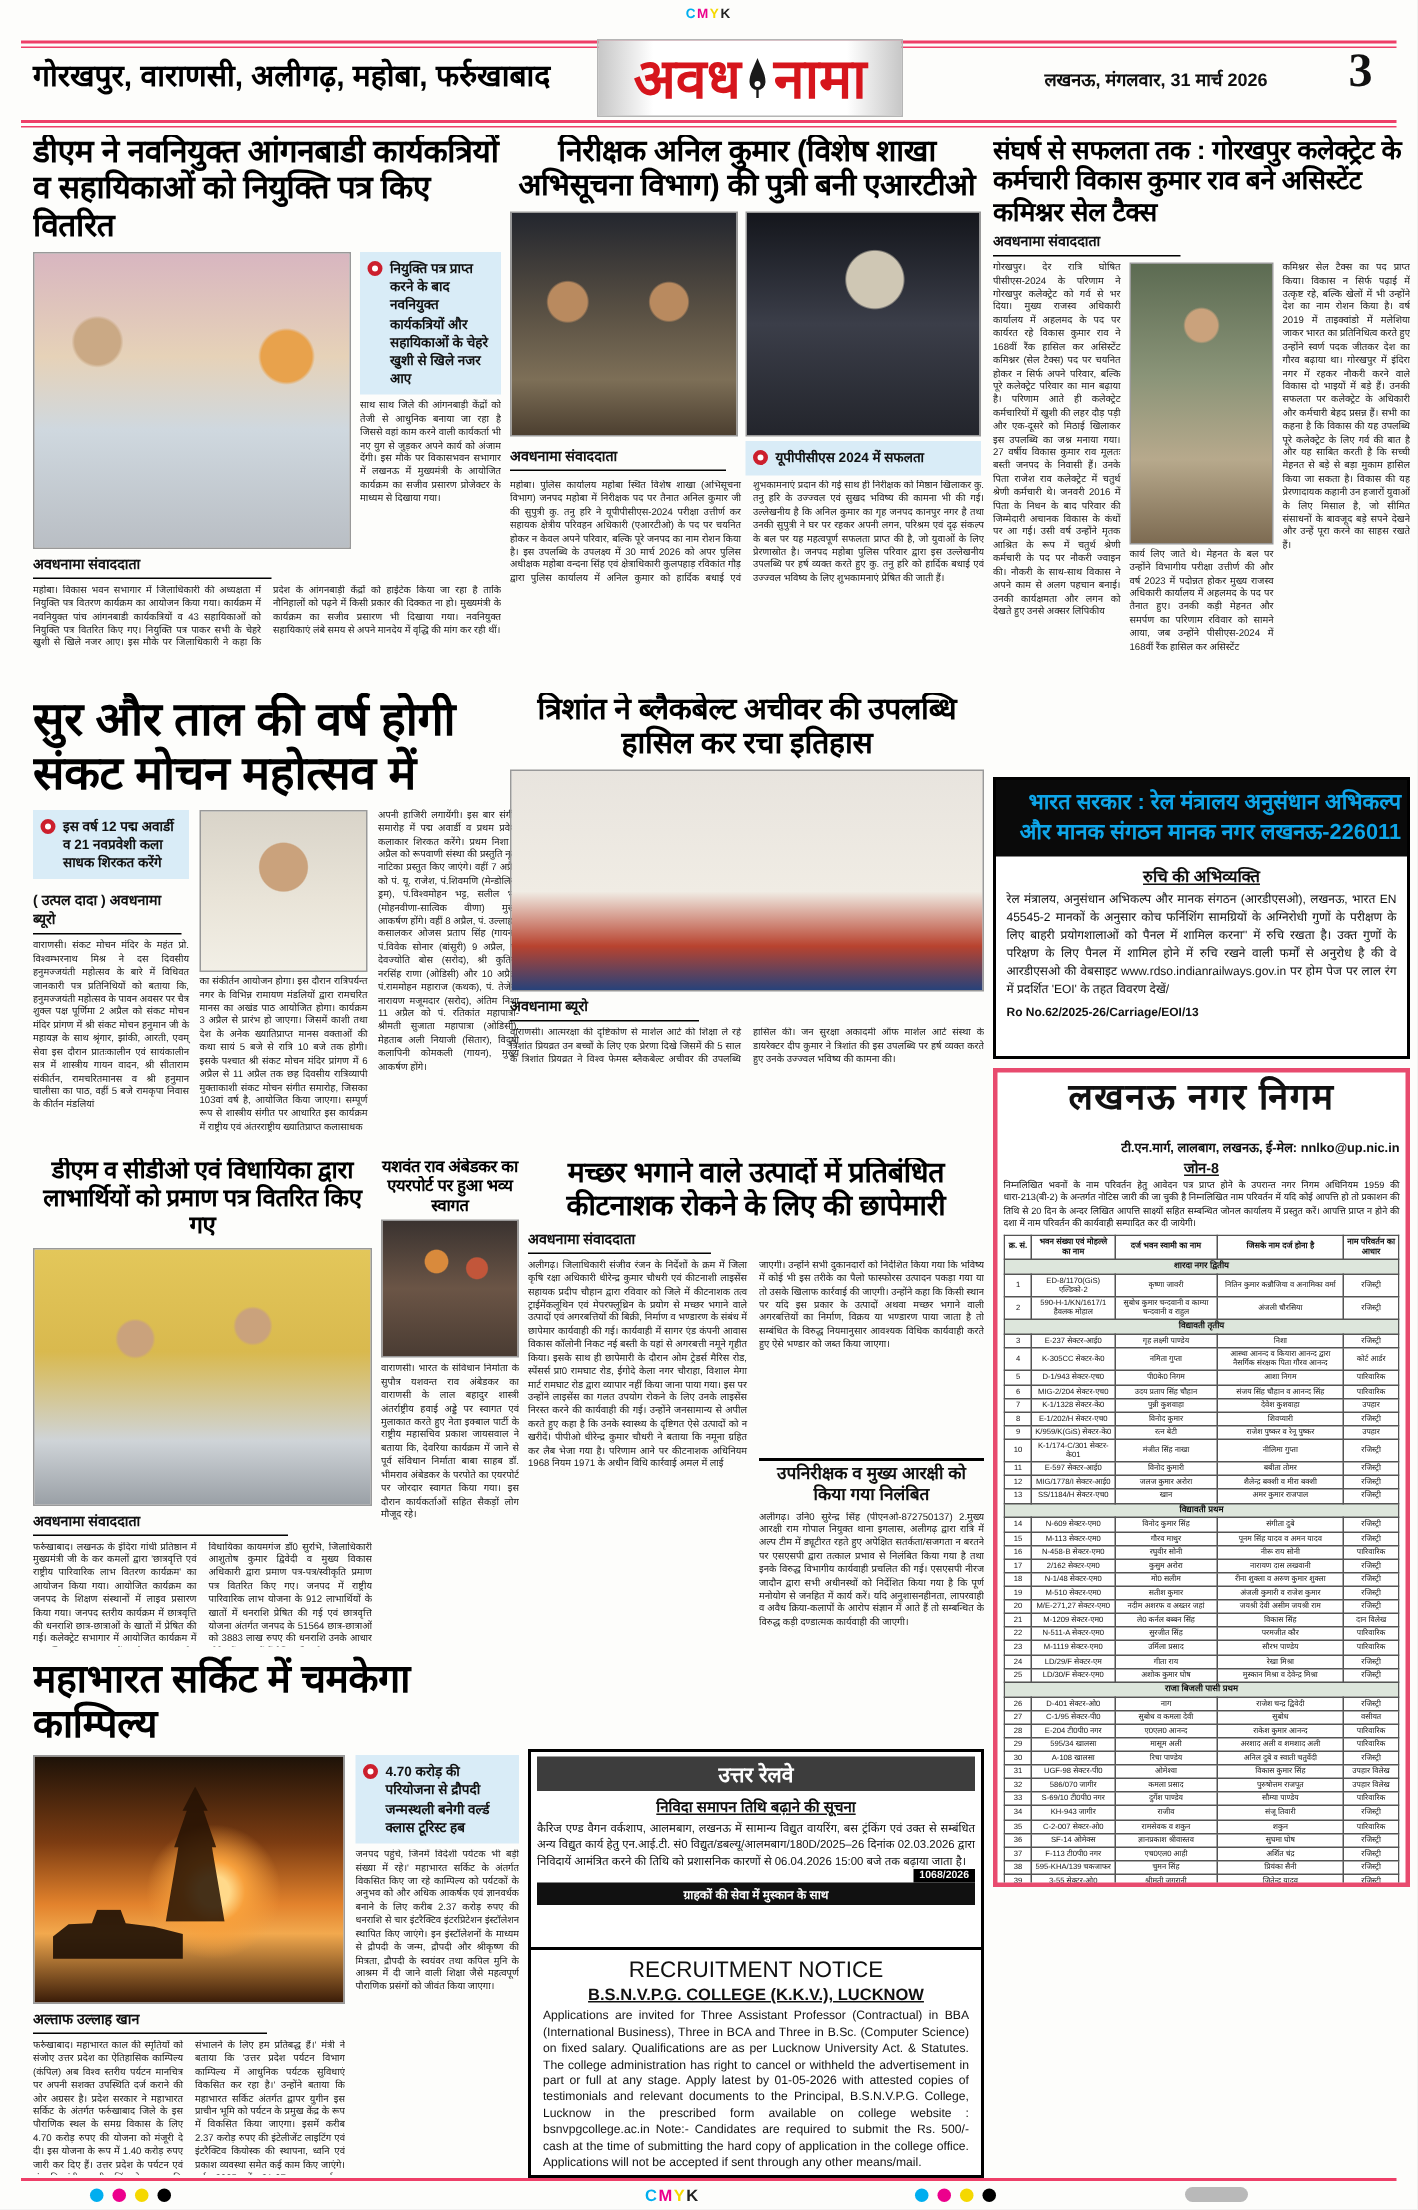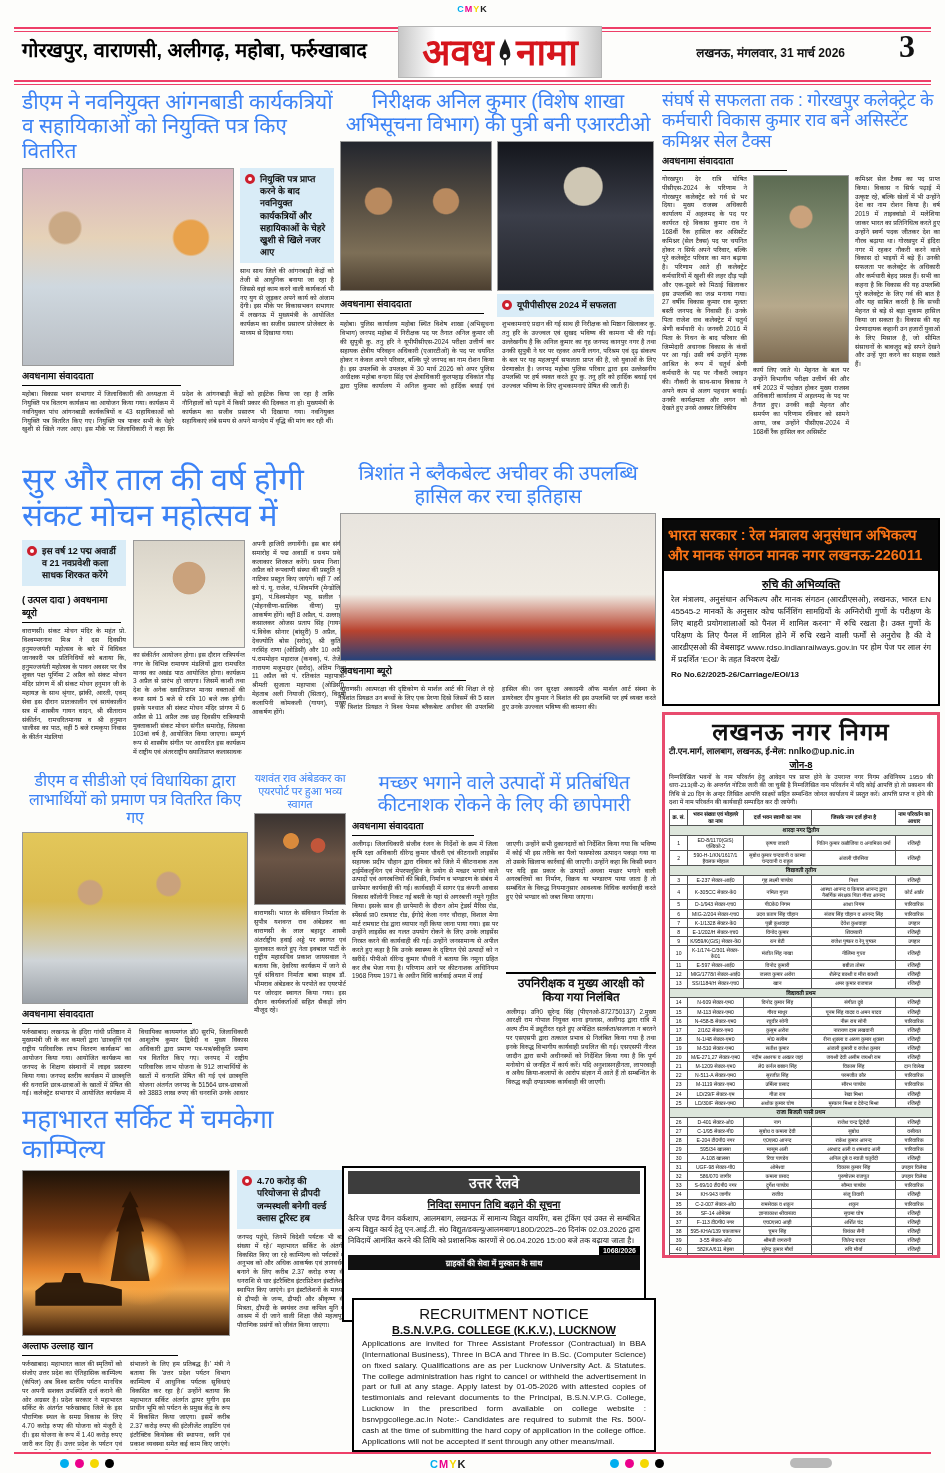--- a/index.html
+++ b/index.html
@@ -21,21 +21,21 @@
     left:398px; top:26px; width:204px; height:52px;
     background:linear-gradient(90deg,#c7c7c7,#ffffff 18%,#ffffff 82%,#c7c7c7);
     border:1px solid #b5b5b5; display:flex; align-items:center; justify-content:center; gap:3px;
   }
   .logo-word { font-size:37px; font-weight:bold; color:#d6151c; line-height:1; }
   .nib { width:16px; height:36px; }
   .issue-date { right:100px; top:44px; font-size:12px; font-weight:bold; }
   .page-num { right:30px; top:28px; font-size:32px; font-weight:bold; font-family:"Liberation Serif", serif; }
 
   .art { position:absolute; overflow:hidden; }
-  .hl { font-weight:normal; color:#3b82f6; line-height:1.16; letter-spacing:-0.2px; }
+  .hl { font-weight:bold; color:#000000; line-height:1.16; letter-spacing:-0.2px; }
   .byline { font-weight:bold; font-size:9.5px; padding:3px 0 3px; border-bottom:1.5px solid #000; margin-bottom:4px; width:75%; }
   .byline.full { width:95%; }
   .body { font-size:6.4px; line-height:1.38; text-align:justify; color:#1a1a1a; }
   .cols2 { column-count:2; column-gap:8px; }
   .kicker { background:#d9ecf7; padding:6px 6px; display:flex; gap:5px; font-weight:bold; font-size:9.5px; line-height:1.35; align-items:flex-start; }
   .kicker.small { font-size:9px; padding:5px; }
   .ring { flex:0 0 auto; width:10px; height:10px; border:3px solid #cc1f2d; border-radius:50%; background:#fff; margin-top:1px; }
   .photo { position:relative; width:100%; border:1px solid #999; overflow:hidden; }
 
   
@@ -69,28 +69,28 @@
   .ph-kampilya { background:
     radial-gradient(circle at 58% 55%, #ffd98a 0 7%, #f7a03c 14%, transparent 30%),
     linear-gradient(180deg,#1d1208 0%, #7c3c12 35%, #e2822c 60%, #f2a94e 72%, #3a1c08 100%);}
   .temple-sil { position:absolute; left:35%; top:12%; width:34%; height:55%;
     background:#241204; clip-path:polygon(50% 0,62% 18%,58% 18%,70% 45%,66% 45%,78% 100%,22% 100%,34% 45%,30% 45%,42% 18%,38% 18%); opacity:.85;}
   .chariot-sil { position:absolute; left:6%; bottom:18%; width:42%; height:20%;
     background:#1c0e04; clip-path:polygon(0 55%,12% 30%,30% 28%,34% 0,52% 0,56% 28%,78% 35%,100% 50%,100% 100%,0 100%); opacity:.9;}
 
   
   .rdso { border:2px solid #000; background:#fff; }
-  .rdso-band { background:#0a0a0a; color:#f97316; text-align:left; font-weight:bold; font-size:14.5px; line-height:1.35; padding:6px 4px; }
+  .rdso-band { background:#0a0a0a; color:#0ea5e9; text-align:right; font-weight:bold; font-size:14.5px; line-height:1.35; padding:6px 4px; }
   .rdso-sub { text-align:center; font-weight:bold; font-size:11px; text-decoration:underline; margin:5px 0 3px; }
   .rdso-body { font-size:8px; line-height:1.5; text-align:justify; padding:0 7px; }
   .rdso-ref { font-size:8px; font-weight:bold; padding:4px 7px 0; }
 
   .nn { border:3px solid #e84b6e; background:#fff; padding:4px 4px 2px; }
   .nn-title { text-align:center; font-weight:bold; font-size:24px; letter-spacing:1px; line-height:1.05; }
-  .nn-addr { text-align:left; font-weight:bold; font-size:8.5px; margin-top:1px; }
+  .nn-addr { text-align:right; font-weight:bold; font-size:8.5px; margin-top:15px; }
   .nn-zone { text-align:center; font-weight:bold; font-size:9.5px; text-decoration:underline; margin:2px 0; }
   .nn-intro { font-size:6.1px; line-height:1.35; text-align:justify; margin-bottom:3px; }
   .nn-wrap { height:612px; overflow:hidden; }
   .nn table { width:100%; border-collapse:collapse; table-layout:fixed; }
   .nn th, .nn td { border:0.5px solid #555; font-size:5.1px; line-height:1.2; padding:1px 1.5px; text-align:center; vertical-align:middle; word-wrap:break-word; }
   .nn th { font-size:5.4px; font-weight:bold; }
   .nn tr.sec td { background:#dde6dc; font-weight:bold; font-size:5.7px; }
   .nn-sign { text-align:right; font-weight:bold; font-size:8px; padding:3px 4px 0; }
 
   .rail { border:2px solid #000; background:#fff; padding:3px 4px; }
@@ -684,21 +684,21 @@
       <div style="flex:1">
         <div class="kicker small">
           <span class="ring"></span>
           <span>4.70 करोड़ की परियोजना से द्रौपदी जन्मस्थली बनेगी वर्ल्ड क्लास टूरिस्ट हब</span>
         </div>
         <div class="body" style="margin-top:4px;height:240px;overflow:hidden">जनपद पहुंचे, जिनमें विदेशी पर्यटक भी बड़ी संख्या में रहे।' महाभारत सर्किट के अंतर्गत विकसित किए जा रहे काम्पिल्य को पर्यटकों के अनुभव को और अधिक आकर्षक एवं ज्ञानवर्धक बनाने के लिए करीब 2.37 करोड़ रुपए की धनराशि से चार इंटरैक्टिव इंटरप्रिटेशन इंस्टॉलेशन स्थापित किए जाएंगे। इन इंस्टॉलेशनों के माध्यम से द्रौपदी के जन्म, द्रौपदी और श्रीकृष्ण की मित्रता, द्रौपदी के स्वयंवर तथा कपिल मुनि के आश्रम में दी जाने वाली शिक्षा जैसे महत्वपूर्ण पौराणिक प्रसंगों को जीवंत किया जाएगा।</div>
       </div>
     </div>
   </div>
 
-  <div class="art rail" style="left:342px;top:1166px;width:304px;height:156px">
+  <div class="art rail" style="left:352px;top:1166px;width:304px;height:156px">
     <div class="rail-band">उत्तर रेलवे</div>
     <div class="rail-sub">निविदा समापन तिथि बढ़ाने की सूचना</div>
     <div class="rail-body">कैरिज एण्ड वैगन वर्कशाप, आलमबाग, लखनऊ में सामान्य विद्युत वायरिंग, बस ट्रंकिंग एवं उक्त से सम्बंधित अन्य विद्युत कार्य हेतु एन.आई.टी. सं0 विद्युत/डबल्यू/आलमबाग/180D/2025–26 दिनांक 02.03.2026 द्वारा निविदायें आमंत्रित करने की तिथि को प्रशासनिक कारणों से 06.04.2026 15:00 बजे तक बढ़ाया जाता है।</div>
     <span class="rail-num">1068/2026</span>
     <div class="rail-foot">ग्राहकों की सेवा में मुस्कान के साथ</div>
   </div>
 
   <div class="art rec" style="left:352px;top:1298px;width:304px;height:154px">
     <div class="rec-title">RECRUITMENT NOTICE</div>
     <div class="rec-college">B.S.N.V.P.G. COLLEGE (K.K.V.), LUCKNOW</div>

